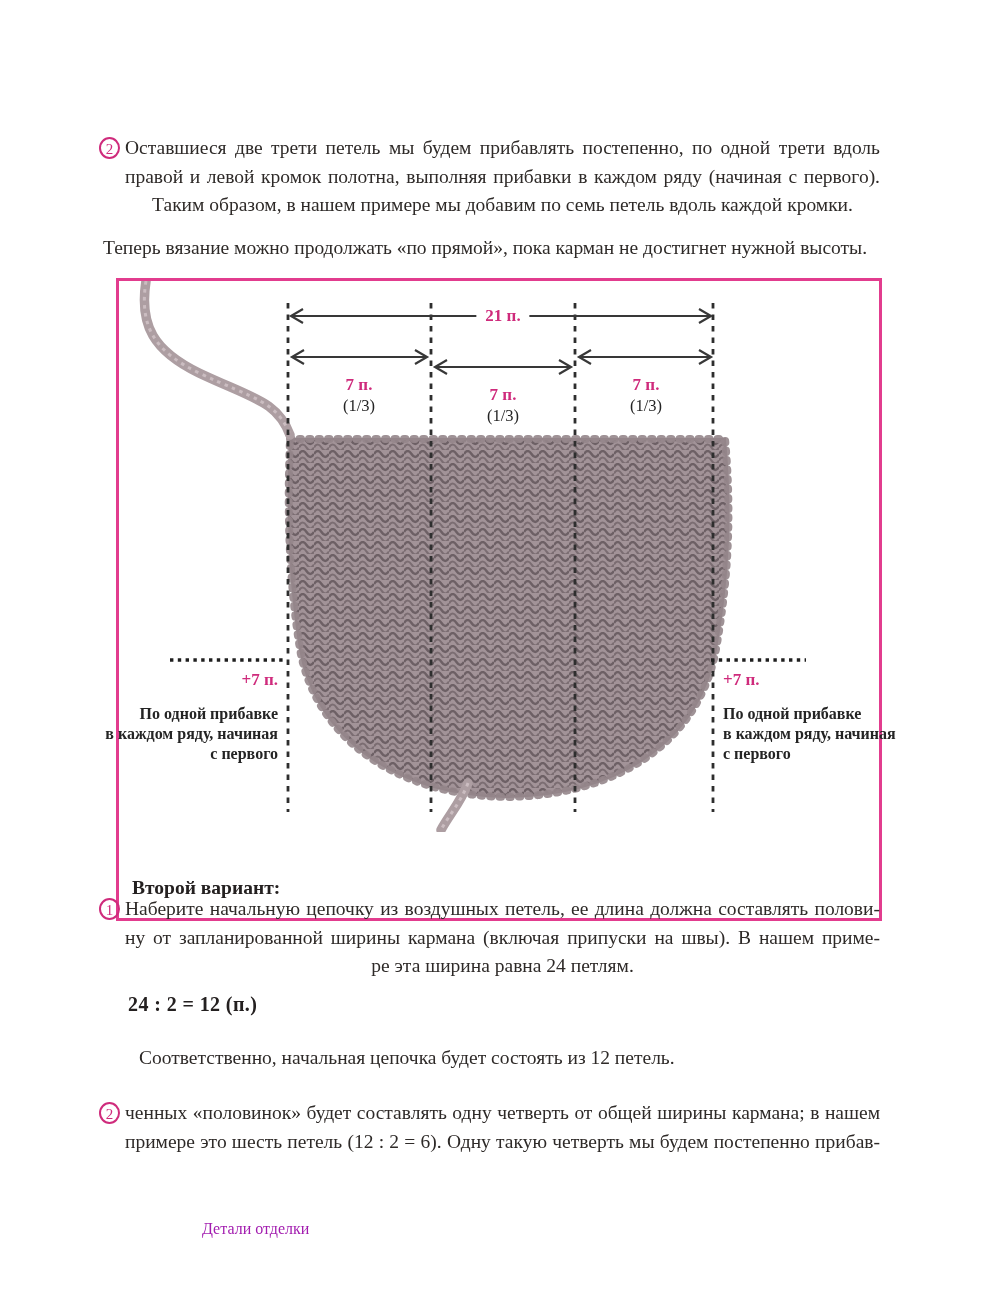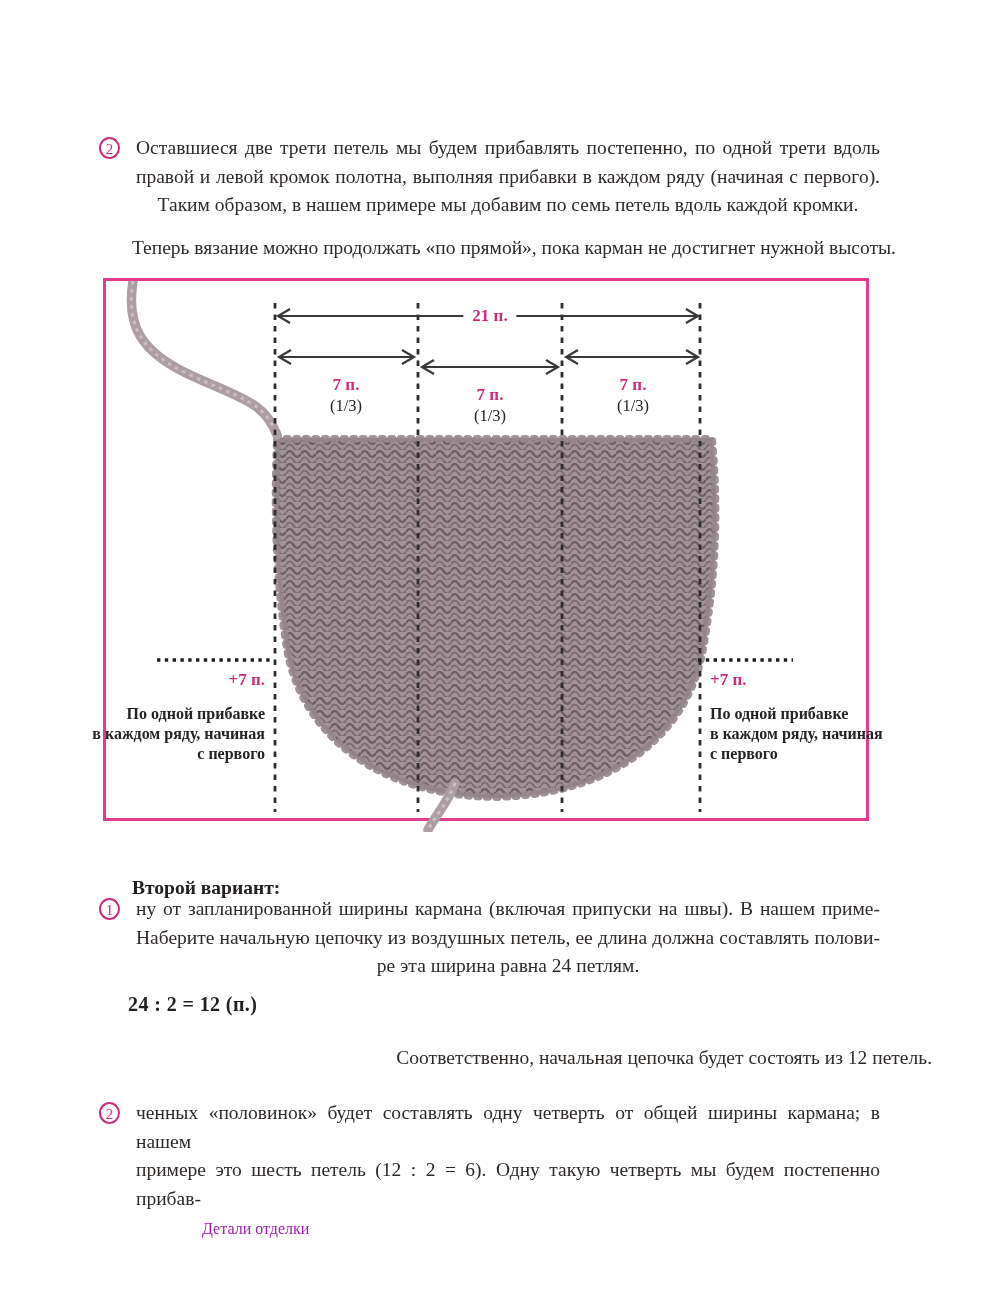--- a/index.html
+++ b/index.html
@@ -2,35 +2,35 @@
 <html><head>
 <meta charset="utf-8">
 <style>
   html,body{margin:0;padding:0;background:#ffffff;}
   .page{
     position:relative;width:997px;height:1291px;background:#ffffff;
     font-family:"Liberation Serif", serif;color:#2e2a28;overflow:hidden;
   }
   
   .para{position:absolute;left:99px;width:781px;font-size:19.5px;line-height:28.5px;}
-  .para .lines{margin-left:37px;}
+  .para .lines{margin-left:26px;}
   .line{white-space:normal;text-align:center;}
   .just{text-align:justify;text-align-last:justify;}
   .marker{
     position:absolute;left:0;top:3px;width:21px;height:22px;border:2px solid #cf2b7c;
     border-radius:50%;color:#cf2b7c;font-size:15px;line-height:21px;text-align:center;
     font-weight:400;box-sizing:border-box;
   }
-  .plain{position:absolute;left:96px;width:800px;font-size:19.5px;line-height:28.5px;text-align:right;}
+  .plain{position:absolute;left:103px;width:800px;font-size:19.5px;line-height:28.5px;}
   .bold-head{position:absolute;left:132px;font-size:19.5px;font-weight:700;color:#242020;}
   .formula{position:absolute;left:128px;font-size:20px;font-weight:700;color:#242020;letter-spacing:.4px;}
 
   
   .diagram{
-    position:absolute;left:103px;top:278px;width:766px;height:543px;
+    position:absolute;left:116px;top:278px;width:766px;height:643px;
     border:3px solid #e23c8e;box-sizing:border-box;background:#fff;
   }
   .diagram svg{position:absolute;left:0;top:0;width:760px;height:551px;}
   .dlabel{position:absolute;font-weight:700;color:#cf2b7c;font-size:17px;line-height:20px;white-space:nowrap;}
   .dlabel.center{transform:translateX(-50%);}
   .total-label{background:#fff;padding:0 9px;}
   .fraction{position:absolute;color:#242424;font-size:16.5px;line-height:19px;transform:translateX(-50%);white-space:nowrap;font-weight:400;}
   .side-note{position:absolute;font-size:16px;line-height:19.8px;font-weight:600;color:#242424;white-space:nowrap;}
   .side-note .plus{font-size:17px;line-height:21px;font-weight:700;color:#cf2b7c;margin-bottom:14px;}
   .side-note.left{text-align:right;}
@@ -142,22 +142,22 @@
       <div>в каждом ряду, начиная</div>
       <div>с первого</div>
     </div>
   </div>
 
   <div class="bold-head" style="top:877px;">Второй вариант:</div>
 
   <div class="para" style="top:895px;">
     <span class="marker">1</span>
     <div class="lines">
+      <div class="line just">Наберите начальную цепочку из воздушных петель, ее длина должна составлять полови-</div>
       <div class="line just">ну от запланированной ширины кармана (включая припуски на швы). В нашем приме-</div>
-      <div class="line just">Наберите начальную цепочку из воздушных петель, ее длина должна составлять полови-</div>
       <div class="line">ре эта ширина равна 24 петлям.</div>
     </div>
   </div>
 
   <div class="formula" style="top:993px;">24 : 2 = 12 (п.)</div>
 
   <div class="plain" style="top:1044px;margin-left:36px;">Соответственно, начальная цепочка будет состоять из 12 петель.</div>
 
   <div class="para" style="top:1099px;">
     <span class="marker">2</span>

